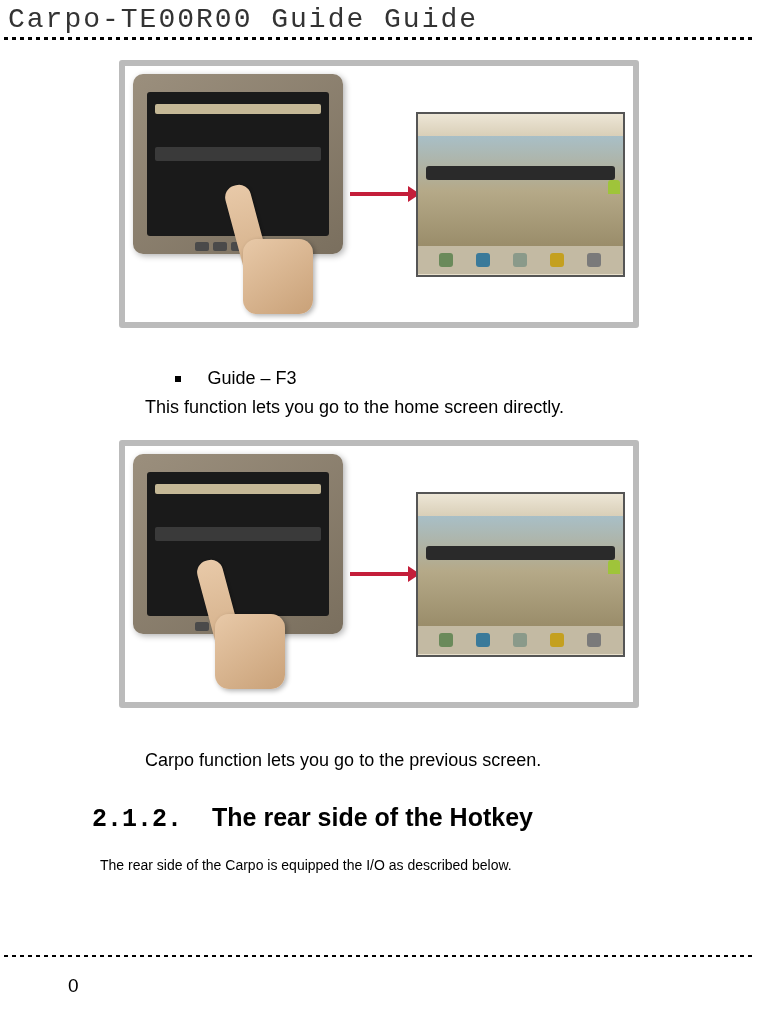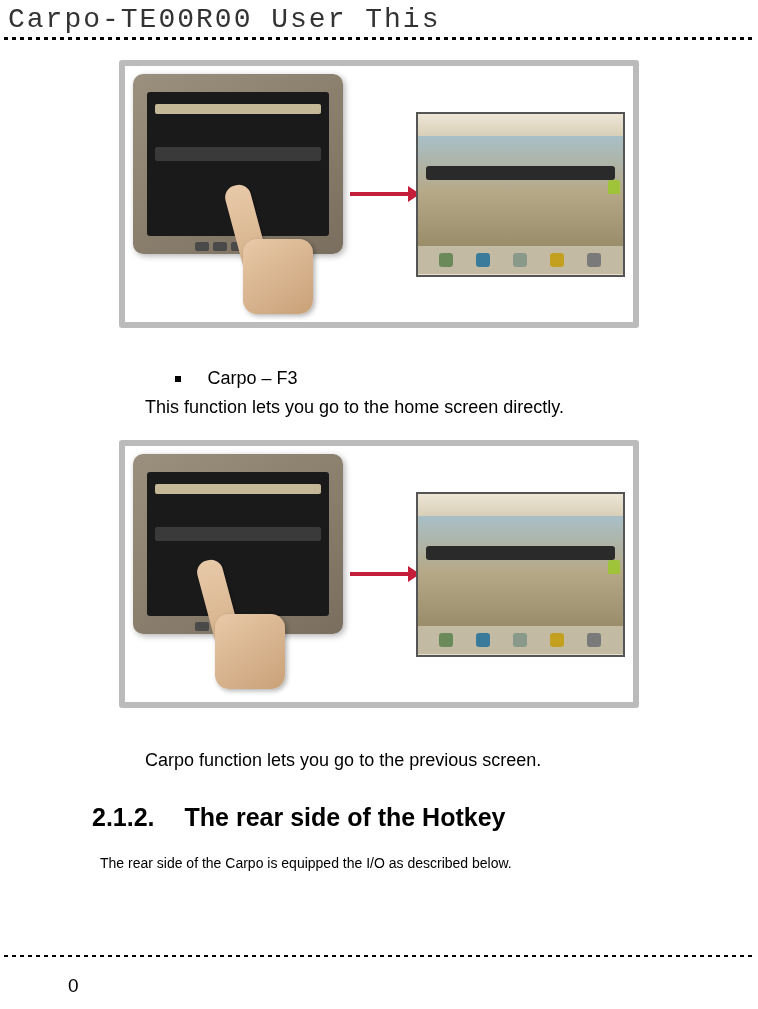--- a/index.html
+++ b/index.html
@@ -232,20 +232,21 @@
       margin-bottom: 10px;
     }
     .section-heading {
       margin: 30px 0 22px 62px;
       font-size: 25px;
       font-weight: bold;
     }
     .section-number {
       display: inline-block;
       margin-right: 30px;
+      font-family: Liberation Mono, monospace;
     }
     .section-body {
       margin-left: 70px;
       font-size: 14px;
       line-height: 1.4;
     }
     .footer-line {
       position: absolute;
       bottom: 52px;
       left: 4px;
@@ -262,21 +263,21 @@
     .page-number {
       position: absolute;
       bottom: 12px;
       left: 68px;
       font-size: 19px;
     }
   </style>
 </head>
 <body>
 
-<div class="header">Carpo-TE00R00  User  This</div>
+<div class="header">Carpo-TE00R00  Guide  Guide</div>
 <div class="header-underline"></div>
 
 <div class="content">
 
   <div class="figure-container">
     <div class="figure-inner">
       <div style="position:relative; width:220px; height:240px;">
         <div class="device-frame">
           <div class="device-screen">
             <div class="device-screen-bar"></div>
@@ -309,21 +310,21 @@
               <div class="mini-icon"></div>
           </div>
         </div>
         <div class="screen-result-bottom"></div>
       </div>
     </div>
   </div>
 
   <div class="bullet-item">
     <span class="bullet-marker"></span>
-    <span class="bullet-label">Carpo – F3</span>
+    <span class="bullet-label">Guide – F3</span>
   </div>
   <div class="bullet-desc">This function lets you go to the home screen directly.</div>
 
   <div class="figure-container">
     <div class="figure-inner">
       <div style="position:relative; width:220px; height:240px;">
         <div class="device-frame">
           <div class="device-screen">
             <div class="device-screen-bar"></div>
             <div class="device-screen-line"></div>

